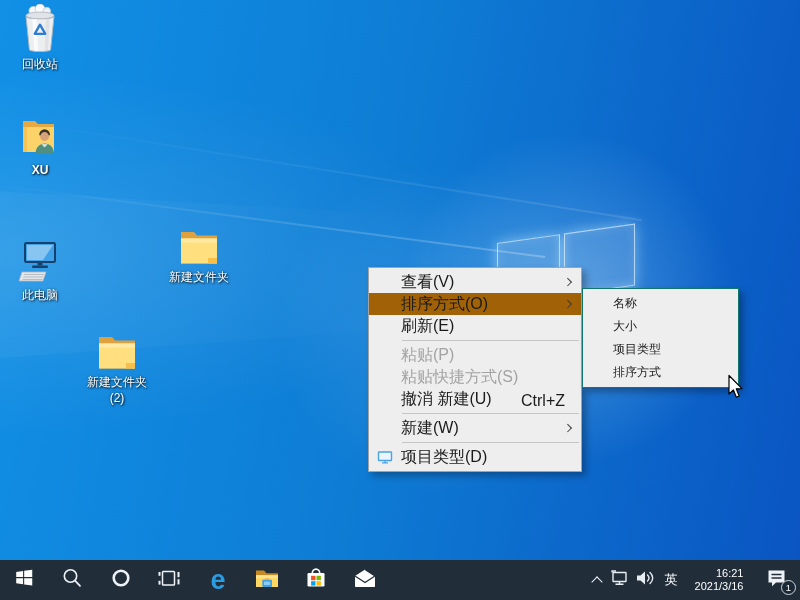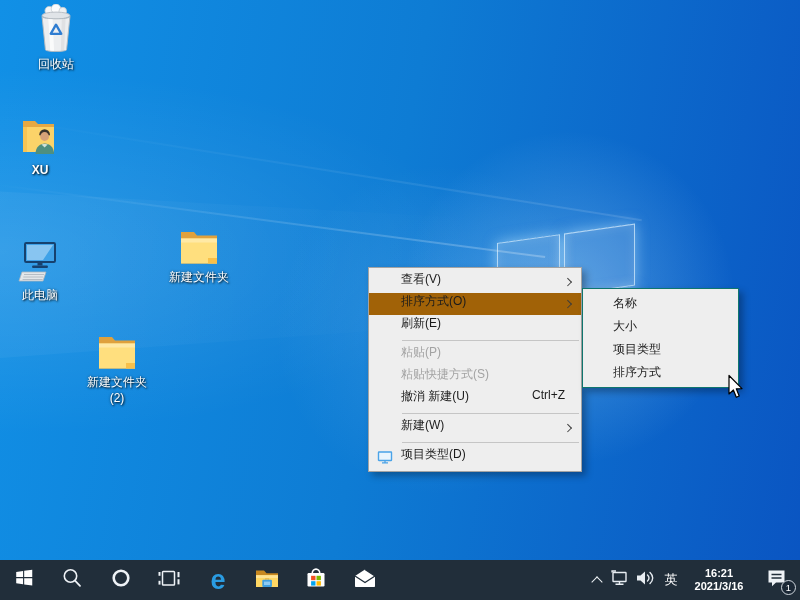--- a/index.html
+++ b/index.html
@@ -25,31 +25,31 @@
     transform:skewY(-8deg);transform-origin:0 0;display:grid;
     grid-template-columns:63px 71px;grid-template-rows:62px 80px;gap:4px;}
   .pane{background:rgba(255,255,255,.13);border:1px solid rgba(225,244,255,.7);
     box-shadow:0 0 14px rgba(190,232,255,.55), inset 0 0 12px rgba(255,255,255,.14);}
 
   
   .desk-icon{position:absolute;width:76px;text-align:center;cursor:default;}
   .di-img{height:48px;display:flex;align-items:flex-end;justify-content:center;}
   .di-label{margin-top:2px;font-size:12px;line-height:16px;color:#fff;
     text-shadow:1px 1px 2px rgba(0,0,0,.85),0 0 3px rgba(0,0,0,.45);}
-  #icon-recycle{left:18px;top:6px;}
+  #icon-recycle{left:2px;top:6px;}
   #icon-xu{left:2px;top:112px;font-weight:bold;}
   #icon-pc{left:2px;top:237px;}
   #icon-nf1{left:161px;top:219px;}
   #icon-nf2{left:79px;top:324px;}
 
   
   #context-menu{position:absolute;left:368px;top:267px;width:214px;z-index:20;
     background:#eee;border:1px solid #a3a3a3;box-shadow:4px 4px 7px rgba(0,0,0,.3);padding:3px 0;}
-  .cm-item{position:relative;height:22px;display:flex;align-items:flex-start;
-    padding:0 16px 0 32px;font-size:12px;color:#1b1b1b;white-space:nowrap;}
+  .cm-item{position:relative;height:22px;display:flex;align-items:flex-end;
+    padding:0 16px 0 32px;font-size:16px;color:#1b1b1b;white-space:nowrap;}
   .cm-item.hl{background:#a16207;}
   .cm-item.dis{color:#a3a3a3;}
   .cm-shortcut{margin-left:auto;}
   .cm-arrow{position:absolute;right:11px;top:8px;width:5.5px;height:5.5px;
     border-top:1.4px solid #3c3c3c;border-right:1.4px solid #3c3c3c;transform:rotate(45deg);}
   .cm-sep{height:1px;background:#c5c5c5;margin:3px 2px 3px 33px;}
   .cm-icon{position:absolute;left:8px;top:3px;width:16px;height:16px;}
 
   
   #sort-submenu{position:absolute;left:582px;top:288px;width:157px;z-index:21;
@@ -65,21 +65,21 @@
   .tb-btn{position:absolute;top:0;width:44px;height:40px;display:flex;
     align-items:center;justify-content:center;}
   #tb-start{left:2px;}#tb-search{left:50px;}#tb-cortana{left:99px;}#tb-taskview{left:147px;}
   #tb-edge{left:196px;}#tb-explorer{left:245px;}#tb-store{left:294px;}#tb-mail{left:343px;}
   .edge-e{font-size:27px;font-weight:bold;color:#2a9ce2;line-height:1;}
   #tray{position:absolute;right:0;top:0;height:40px;display:flex;align-items:center;z-index:31;}
   .tray-btn{height:40px;display:flex;align-items:center;justify-content:center;}
   .chev{width:8px;height:8px;border-right:1.6px solid #eef2f6;border-bottom:1.6px solid #eef2f6;
     transform:rotate(-135deg);margin-top:3px;}
   #tray-lang{width:26px;color:#fff;font-size:13px;}
-  #tray-clock{width:70px;color:#fff;font-size:11px;line-height:13px;text-align:center;font-weight:bold;}
+  #tray-clock{width:70px;color:#fff;font-size:11px;line-height:13px;text-align:right;}
   #tray-action{position:relative;width:46px;}
   #notif-badge{position:absolute;right:4px;bottom:5px;width:15px;height:15px;border-radius:50%;
     background:#1b2836;border:1px solid #cfd6dd;color:#fff;font-size:9.5px;
     display:flex;align-items:center;justify-content:center;}
 </style>
 </head>
 <body>
 
 <div id="screen">
 

